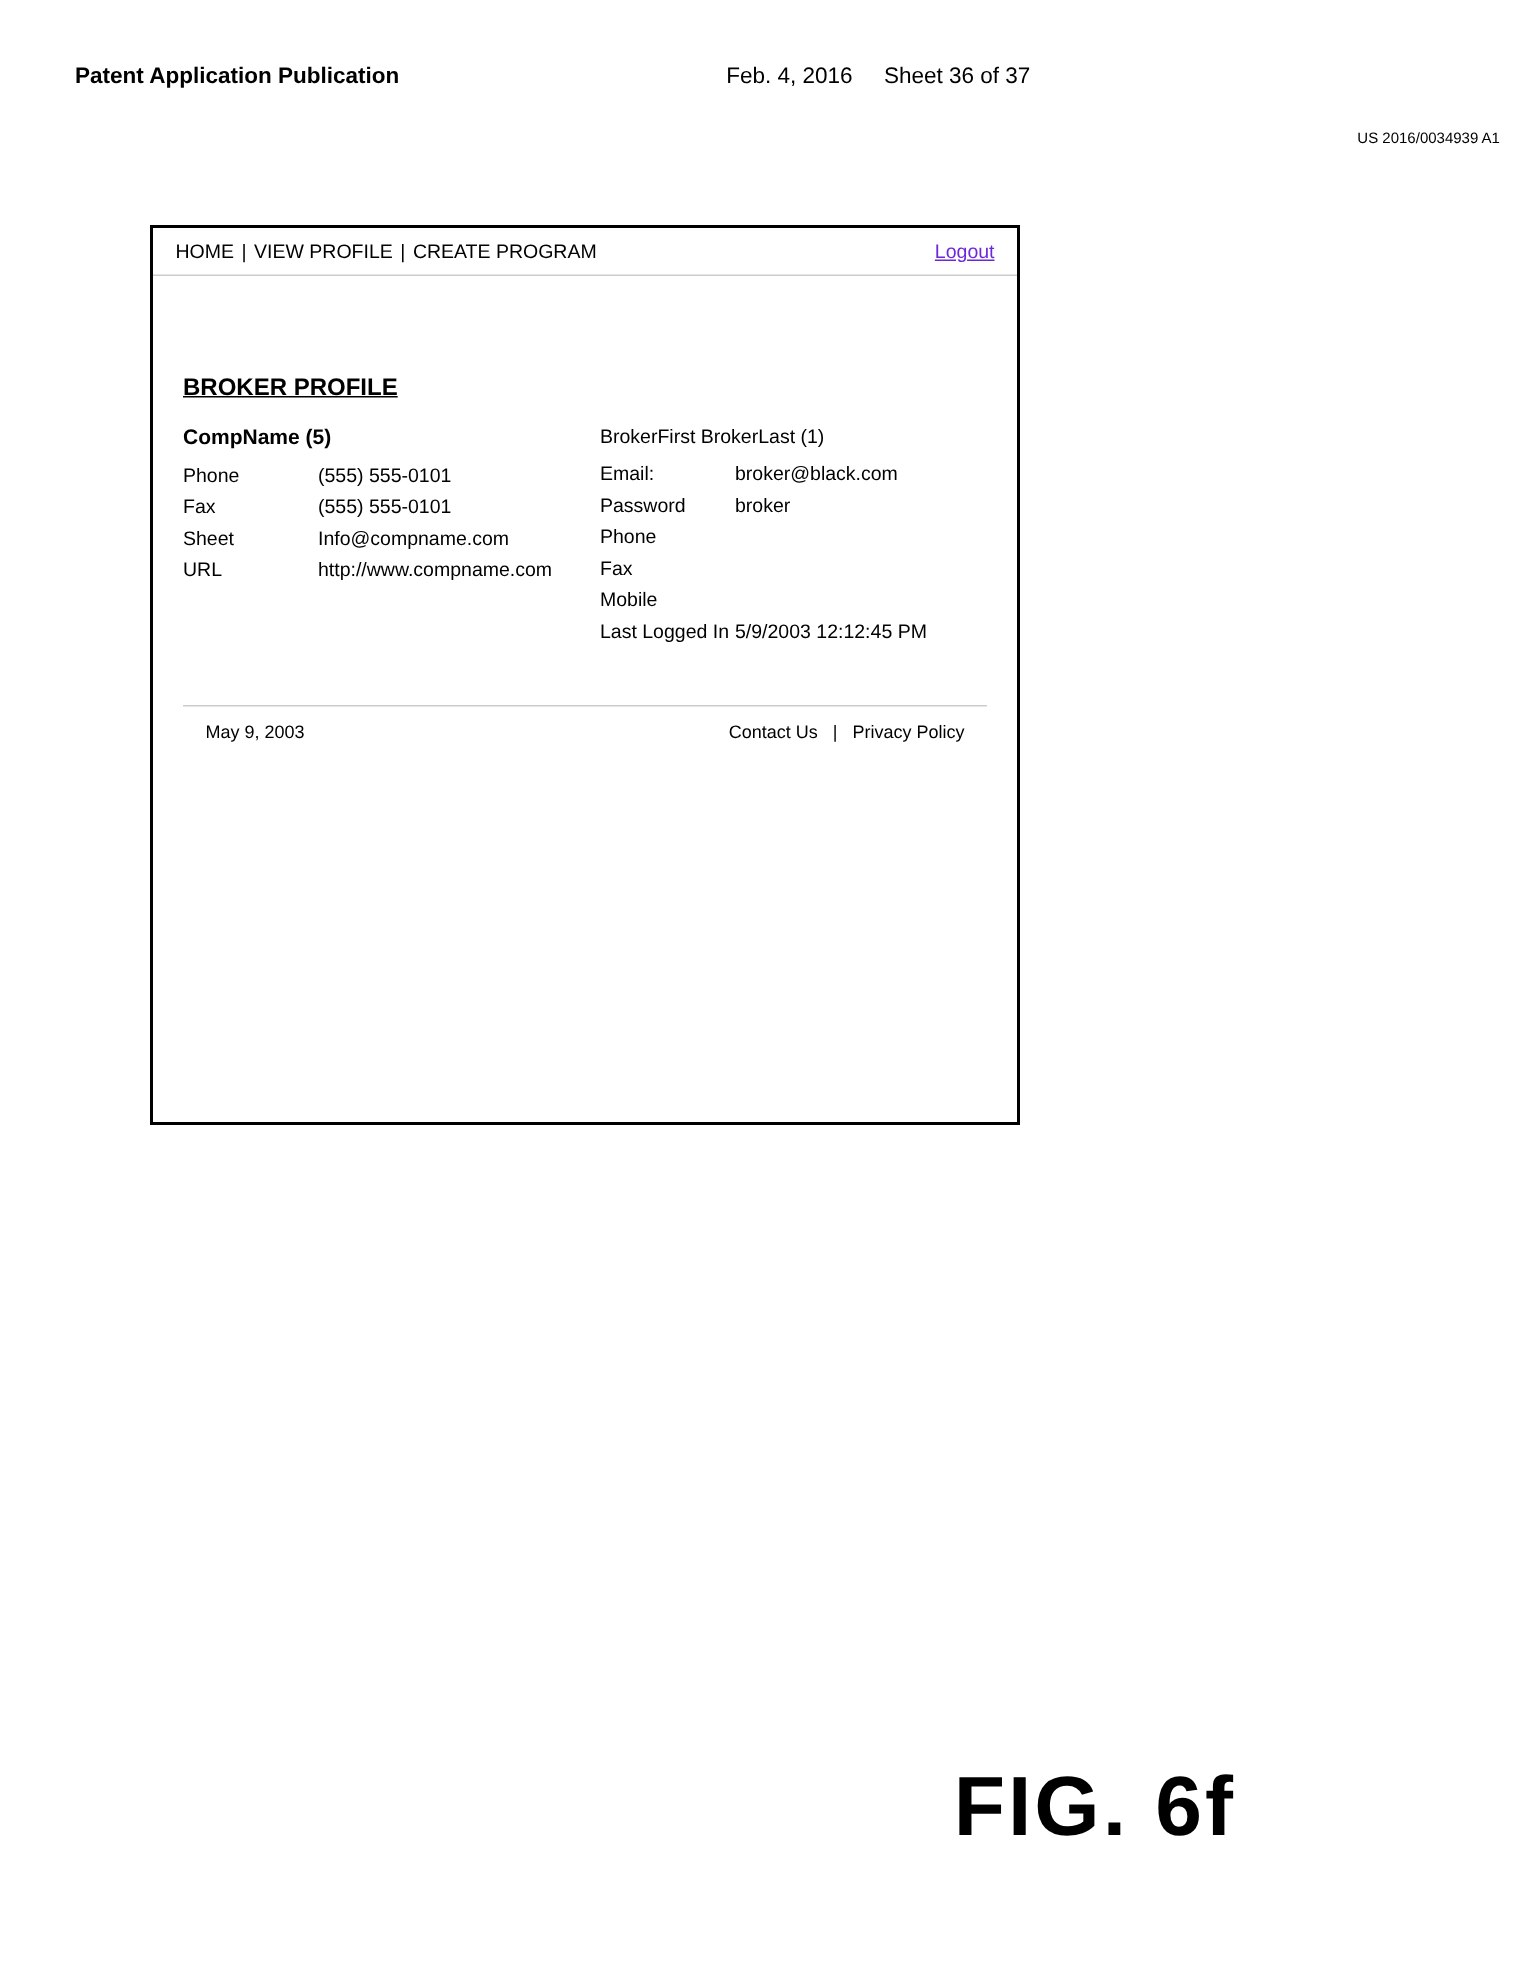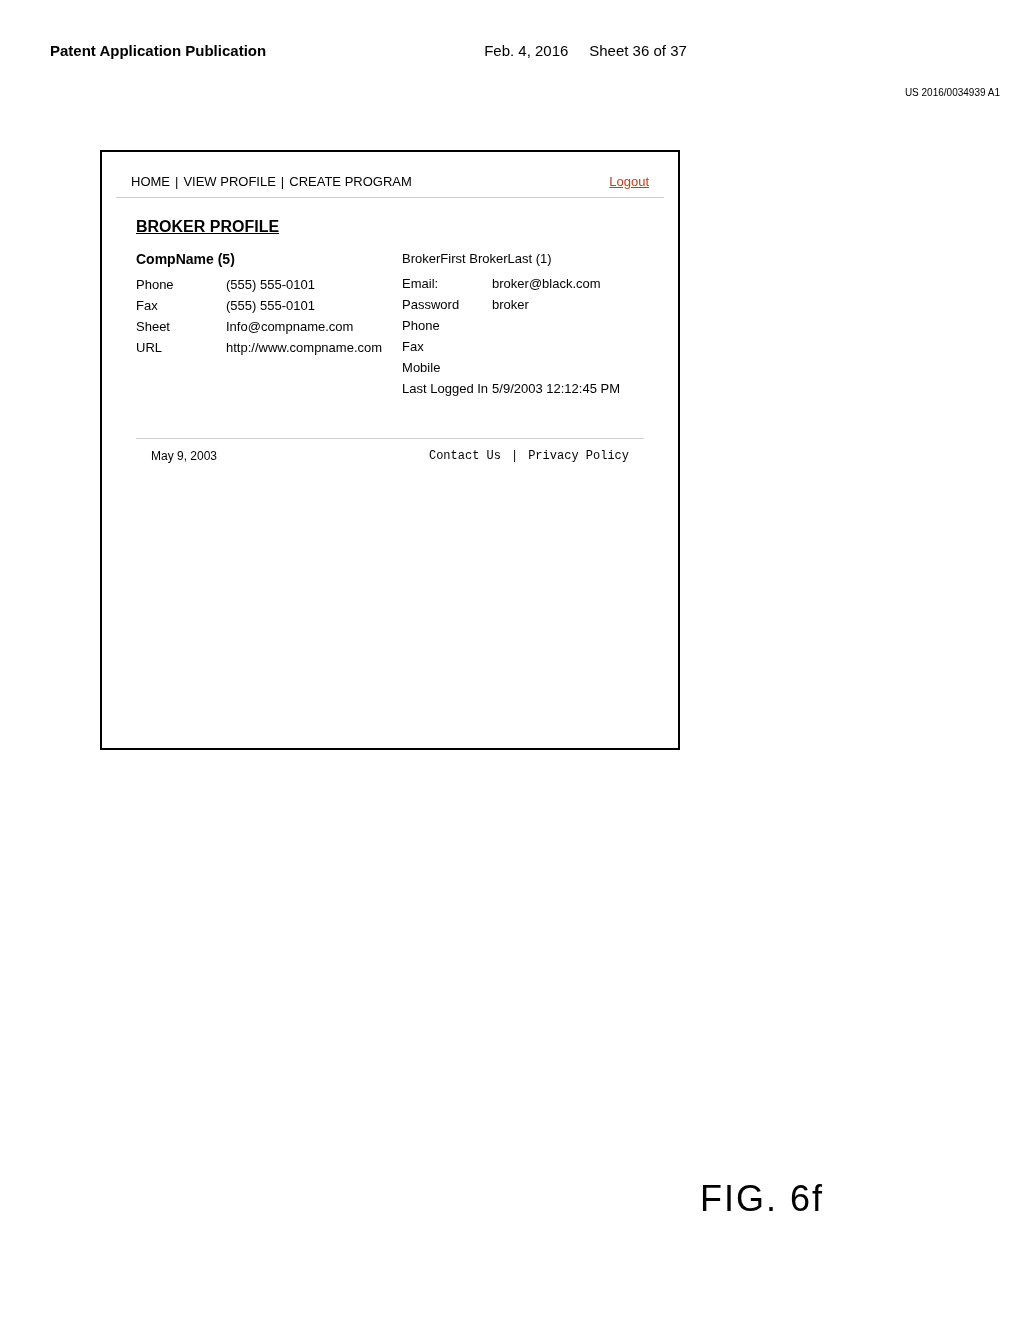--- a/index.html
+++ b/index.html
@@ -52,21 +52,21 @@
       padding: 30px 50px 40px 50px;
       display: flex;
       flex-direction: column;
       align-items: flex-start;
     }
 
     .app-container {
       border: 2px solid #000;
       width: 580px;
       min-height: 600px;
-      padding: 14px;
+      padding: 0;
       position: relative;
       margin-left: 50px;
     }
 
     .app-nav {
       display: flex;
       justify-content: space-between;
       align-items: center;
       padding: 8px 15px;
       border-bottom: 1px solid #ccc;
@@ -82,40 +82,41 @@
       color: #000;
       text-decoration: none;
     }
 
     .nav-separator {
       color: #000;
     }
 
     .logout-btn {
       font-size: 13px;
-      color: #c2410c;
+      color: #6d28d9;
       background: none;
       border: none;
       cursor: pointer;
       text-decoration: underline;
     }
 
     .app-body {
       padding: 20px 20px 30px 20px;
     }
 
     .section-title {
       font-size: 16px;
       font-weight: bold;
       margin-bottom: 15px;
       text-decoration: underline;
     }
 
     .profile-section {
       margin-bottom: 30px;
+      margin-top: 46px;
     }
 
     .company-name {
       font-weight: bold;
       font-size: 14px;
       margin-bottom: 10px;
     }
 
     .broker-name-header {
       font-size: 13px;
@@ -159,29 +160,28 @@
       padding: 10px 15px;
       border-top: 1px solid #ccc;
       margin-top: 36px;
       font-size: 12px;
     }
 
     .footer-links {
       display: flex;
       gap: 10px;
       align-items: center;
-      font-family: Liberation Mono, monospace;
     }
 
     .fig-label {
       position: absolute;
-      bottom: 100px;
+      bottom: 84px;
       right: 200px;
-      font-size: 36px;
-      font-weight: normal;
+      font-size: 56px;
+      font-weight: bold;
       letter-spacing: 2px;
     }
 
     .address-multiline {
       line-height: 1.5;
     }
   </style>
 </head>
 <body>
 

